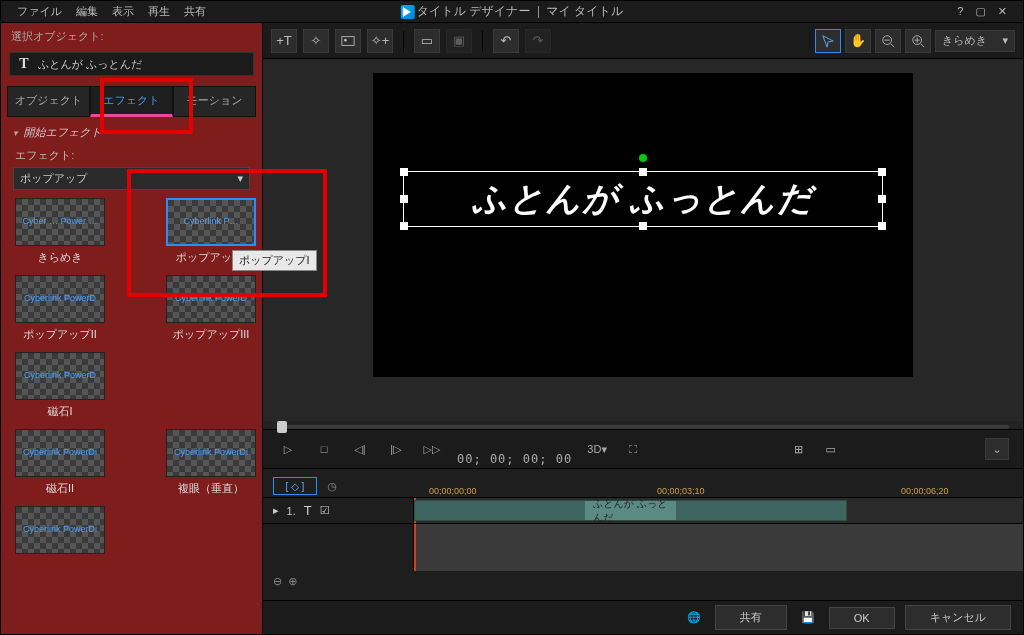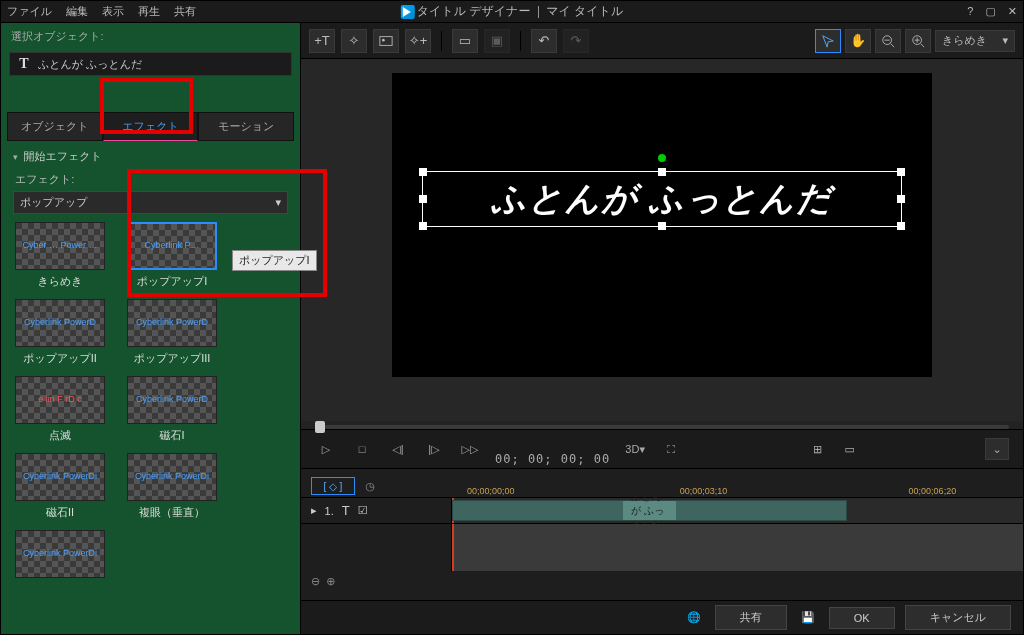--- a/index.html
+++ b/index.html
@@ -1,39 +1,39 @@
 <!DOCTYPE html>
 <html><head>
 <meta charset="utf-8">
 <style>
 * { margin:0; padding:0; box-sizing:border-box; font-family:"Meiryo","Segoe UI",sans-serif; }
 body { background:#2a2a2a; color:#ccc; font-size:11px; width:1024px; height:635px; overflow:hidden; position:relative; }
 .app { display:flex; flex-direction:column; height:100%; border:1px solid #000; }
 
-.menubar { display:flex; align-items:center; height:22px; background:#1b1b1b; padding:0 6px; gap:14px; border-bottom:1px solid #000; position:relative; }
+.menubar { display:flex; align-items:center; height:22px; background:#1b1b1b; padding:0 16px; gap:14px; border-bottom:1px solid #000; position:relative; }
 .menubar span { color:#bbb; cursor:pointer; }
 .title-center { position:absolute; left:50%; transform:translateX(-50%); display:flex; align-items:center; gap:2px; color:#ddd; font-size:12px;}
 .title-center .logo { width:14px; height:14px; background:linear-gradient(135deg,#0af,#08c); border-radius:2px; position:relative;}
 .title-center .logo:before{content:"";position:absolute;left:2px;top:2px;width:0;height:0;border-style:solid;border-width:5px 0 5px 8px;border-color:transparent transparent transparent #fff;}
 .win-controls { margin-left:auto; display:flex; gap:12px; color:#aaa;}
 
 .main { display:flex; flex:1; min-height:0; }
-.left { width:300px; background:#14532d; border-right:1px solid #000; display:flex; flex-direction:column; }
+.left { width:262px; background:#7f1d1d; border-right:1px solid #000; display:flex; flex-direction:column; }
 .selobj { padding:6px 10px 4px; color:#aaa; }
 .objname { margin:4px 8px 6px; padding:3px 6px; background:#1b1b1b; border:1px solid #333; display:flex; align-items:center; gap:6px;}
 .objname .Ticon { font-family:serif; font-weight:bold; color:#ddd; font-size:14px; width:16px; text-align:center;}
 .tabs { display:flex; margin:4px 6px 0; }
-.tab { flex:1; text-align:center; padding:6px 0; background:#262626; border:1px solid #111; color:#aaa; cursor:pointer; font-size:11px;margin-top:26px;}
-.tab.active { color:#3da0ff; border-bottom:1px solid #ec4899; background:#1e1e1e;}
-.section-hdr { padding:8px 12px 4px; color:#ccc; }
+.tab { flex:1; text-align:center; padding:6px 0; background:#262626; border:1px solid #111; color:#aaa; cursor:pointer; font-size:11px;}
+.tab.active { color:#3da0ff; border-bottom:3px solid #ec4899; background:#1e1e1e;}
+.section-hdr { padding:8px 12px 4px; color:#ccc;font-style:italic; }
 .section-hdr:before { content:"▾"; font-size:9px; margin-right:6px; color:#aaa;}
 .eff-label { padding:4px 14px 2px; color:#bbb;}
 .dropdown { margin:2px 12px 8px; background:#2a2a2a; border:1px solid #444; padding:3px 6px; display:flex; justify-content:space-between; align-items:center; color:#ccc; cursor:pointer;}
 .thumbs { flex:1; overflow:auto; padding:0 6px 6px 14px;}
-.thumb-row { display:flex; gap:22px; margin-bottom:10px;}
+.thumb-row { display:flex; gap:22px; margin-bottom:10px;justify-content:space-between;}
 .thumb { width:90px; text-align:center; cursor:pointer;}
 .tswatch { width:90px; height:48px; background:repeating-conic-gradient(#555 0 25%,#3a3a3a 0 50%) 0 0/12px 12px; display:flex; align-items:center; justify-content:center; border:1px solid #222;}
 .tswatch.sel { border:2px solid #2b8cff;}
 .tswatch span { color:#4aa0ff; font-size:9px; line-height:1.1; text-align:center;}
 .tlabel { margin-top:4px; color:#ddd; font-size:11px;}
 .tooltip { position:absolute; background:#e8e8e8; color:#222; padding:2px 6px; font-size:11px; border:1px solid #888; pointer-events:none;}
 
 .redbox { position:absolute; border:4px solid #e50000; pointer-events:none; }
 
 .right { flex:1; display:flex; flex-direction:column; background:#232323; }
@@ -159,27 +159,20 @@
               <div class="tswatch">
                 <span>Cyberlink
 PowerD</span>
               </div>
               <div class="tlabel">ポップアップIII</div>
             </div>
           </div>
           <div class="thumb-row">
             <div class="thumb">
               <div class="tswatch">
-                <span style="color: rgb(255, 85, 85);">e  lin
-F   rD  c</span>
-              </div>
-              <div class="tlabel">点滅</div>
-            </div>
-            <div class="thumb">
-              <div class="tswatch">
                 <span>Cyberlink
 PowerD</span>
               </div>
               <div class="tlabel">磁石I</div>
             </div>
           </div>
           <div class="thumb-row">
             <div class="thumb">
               <div class="tswatch">
                 <span>Cyberlink

